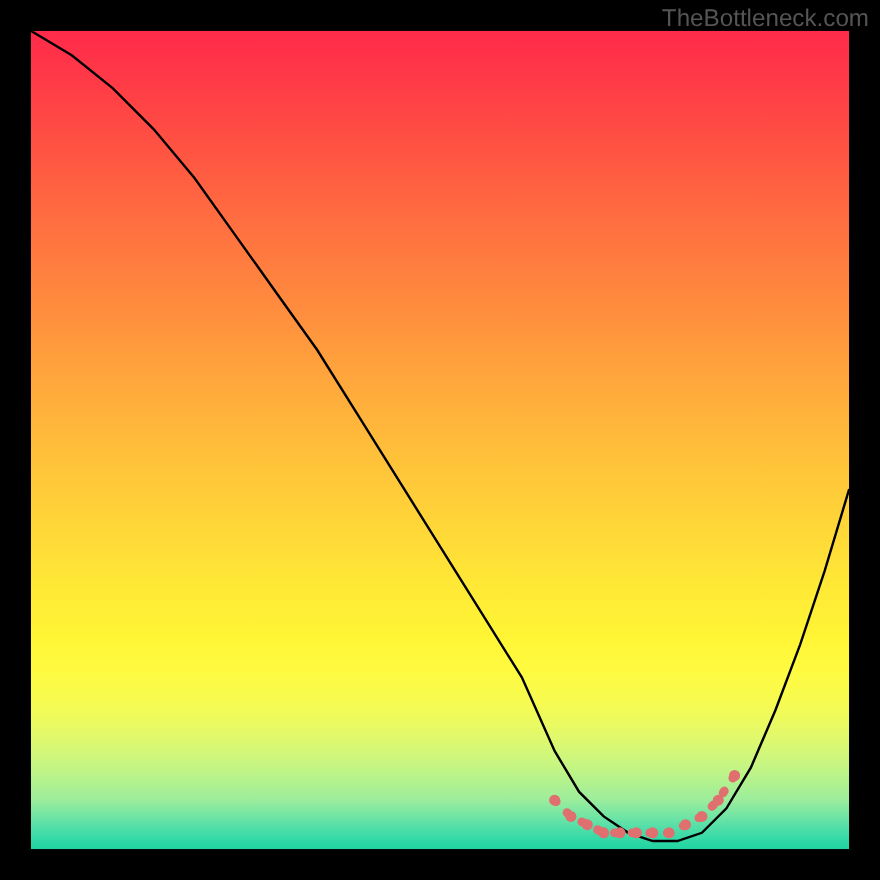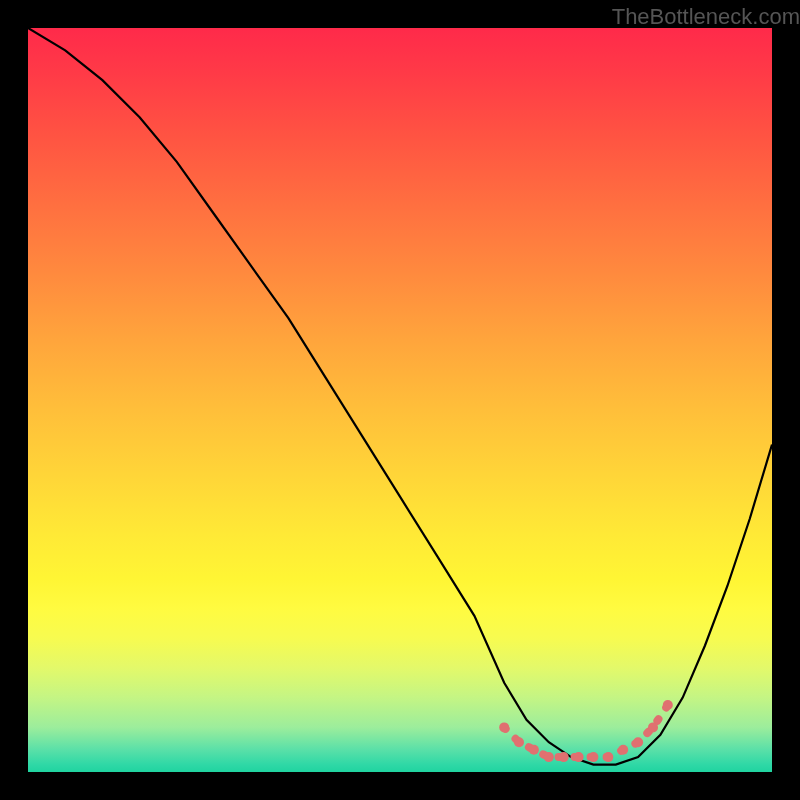--- a/index.html
+++ b/index.html
@@ -7,21 +7,21 @@
     padding: 0;
     background: #000;
     width: 800px;
     height: 800px;
     position: relative;
     font-family: Arial, sans-serif;
   }
   .watermark {
     position: absolute;
     top: 4px;
-    right: 0;
+    right: 10px;
     color: #555;
     font-size: 22px;
     font-weight: 500;
     z-index: 10;
   }
   .plot-area {
     position: absolute;
     top: 28px;
     left: 28px;
     width: 744px;

